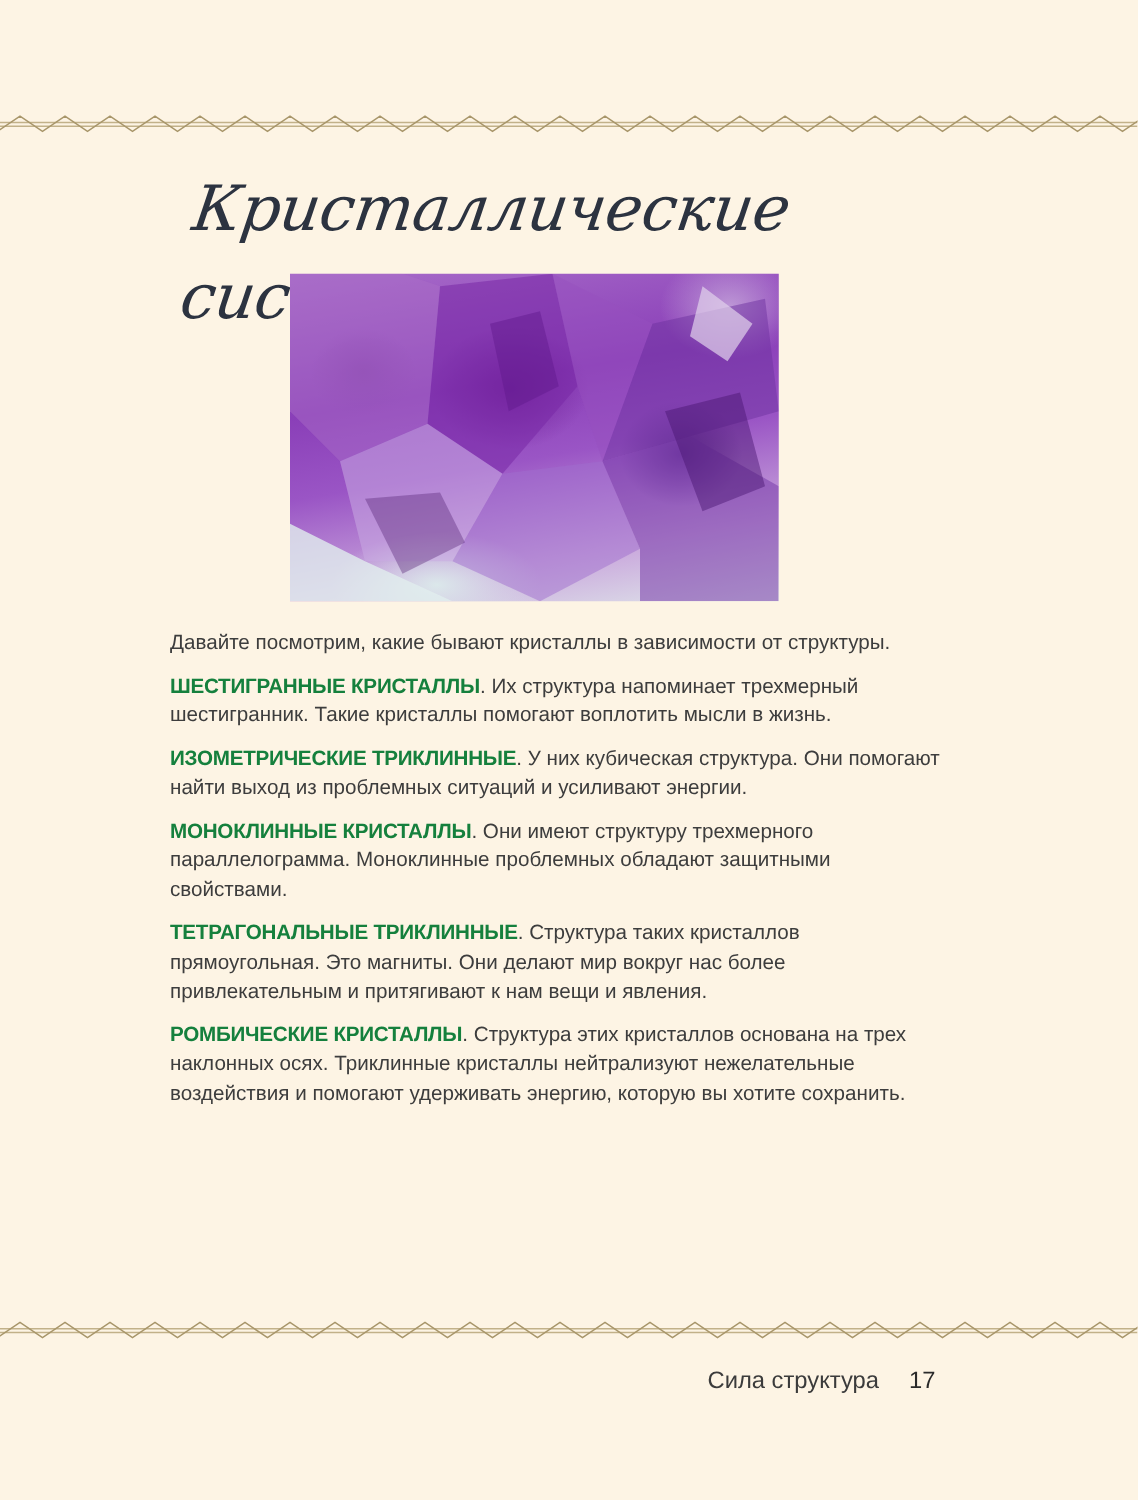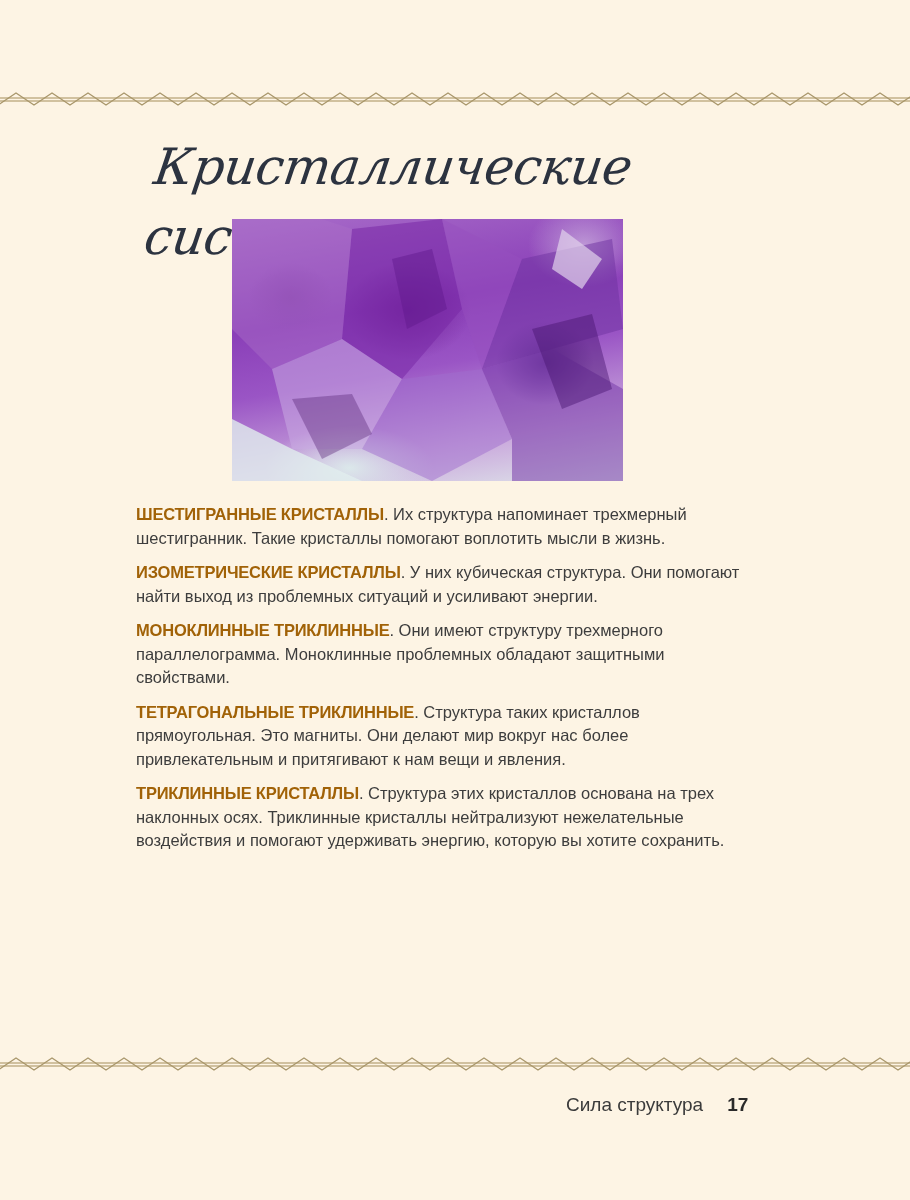--- a/index.html
+++ b/index.html
@@ -50,34 +50,34 @@
   .content {
     position: absolute;
     left: 136px; top: 503px;
     width: 620px;
     font-size: 16.5px;
     line-height: 23.5px;
     color: #3d3d3d;
   }
   .content p { margin: 0 0 11px 0; }
   .term {
-    color: #a16207;
+    color: #15803d;
     font-weight: bold;
     letter-spacing: -0.2px;
   }
 
   .footer {
     position: absolute;
     top: 1094px; left: 566px;
     font-size: 19px;
     color: #3b3b3b;
     white-space: nowrap;
   }
   .footer .page-num {
-    font-weight: bold;
+    font-weight: normal;
     color: #2a2a2a;
     margin-left: 24px;
   }
 </style>
 </head>
 <body>
 
 <div id="top-border" class="border-band">
   <svg width="910" height="16" viewBox="0 0 910 16">
     <line x1="0" y1="7" x2="910" y2="7" stroke="#c2b189" stroke-width="1.3"></line>
@@ -99,31 +99,32 @@
     <polygon points="250,150 320,130 391,170 391,262 280,262 280,220" fill="rgba(120,60,170,0.55)"></polygon>
     <polygon points="300,110 360,95 380,170 330,190" fill="rgba(70,20,110,0.45)"></polygon>
     <polygon points="60,180 120,175 140,215 90,240" fill="rgba(90,40,120,0.4)"></polygon>
     <polygon points="0,200 60,230 130,262 0,262" fill="rgba(225,238,238,0.8)"></polygon>
     <polygon points="330,10 370,40 350,70 320,50" fill="rgba(225,210,235,0.7)"></polygon>
     <polygon points="160,40 200,30 215,90 175,110" fill="rgba(95,25,140,0.45)"></polygon>
   </svg>
 </div>
 
 <div class="content">
+  <p>Давайте посмотрим, какие бывают кристаллы в зависимости от структуры.</p>
 
   <p><span class="term">ШЕСТИГРАННЫЕ КРИСТАЛЛЫ</span><span>. Их структура напоминает трехмерный шестигранник. Такие кристаллы помогают воплотить мысли в жизнь.</span></p>
 
-  <p><span class="term">ИЗОМЕТРИЧЕСКИЕ КРИСТАЛЛЫ</span><span>. У них кубическая структура. Они помогают найти выход из проблемных ситуаций и усиливают энергии.</span></p>
+  <p><span class="term">ИЗОМЕТРИЧЕСКИЕ ТРИКЛИННЫЕ</span><span>. У них кубическая структура. Они помогают найти выход из проблемных ситуаций и усиливают энергии.</span></p>
 
-  <p><span class="term">МОНОКЛИННЫЕ ТРИКЛИННЫЕ</span><span>. Они имеют структуру трехмерного параллелограмма. Моноклинные проблемных обладают защитными свойствами.</span></p>
+  <p><span class="term">МОНОКЛИННЫЕ КРИСТАЛЛЫ</span><span>. Они имеют структуру трехмерного параллелограмма. Моноклинные проблемных обладают защитными свойствами.</span></p>
 
 
   <p><span class="term">ТЕТРАГОНАЛЬНЫЕ ТРИКЛИННЫЕ</span><span>. Структура таких кристаллов прямоугольная. Это магниты. Они делают мир вокруг нас более привлекательным и притягивают к нам вещи и явления.</span></p>
 
-  <p><span class="term">ТРИКЛИННЫЕ КРИСТАЛЛЫ</span><span>. Структура этих кристаллов основана на трех наклонных осях. Триклинные кристаллы нейтрализуют нежелательные воздействия и помогают удерживать энергию, которую вы хотите сохранить.</span></p>
+  <p><span class="term">РОМБИЧЕСКИЕ КРИСТАЛЛЫ</span><span>. Структура этих кристаллов основана на трех наклонных осях. Триклинные кристаллы нейтрализуют нежелательные воздействия и помогают удерживать энергию, которую вы хотите сохранить.</span></p>
 </div>
 
 <div id="bottom-border" class="border-band">
   <svg width="910" height="16" viewBox="0 0 910 16">
     <line x1="0" y1="7" x2="910" y2="7" stroke="#c2b189" stroke-width="1.3"></line>
     <line x1="0" y1="10" x2="910" y2="10" stroke="#c2b189" stroke-width="1.3"></line>
     <polyline id="zz-bottom" fill="none" stroke="#a8966a" stroke-width="1.2" points="-2,14 16,2 34,14 52,2 70,14 88,2 106,14 124,2 142,14 160,2 178,14 196,2 214,14 232,2 250,14 268,2 286,14 304,2 322,14 340,2 358,14 376,2 394,14 412,2 430,14 448,2 466,14 484,2 502,14 520,2 538,14 556,2 574,14 592,2 610,14 628,2 646,14 664,2 682,14 700,2 718,14 736,2 754,14 772,2 790,14 808,2 826,14 844,2 862,14 880,2 898,14 916,2"></polyline>
   </svg>
 </div>
 

